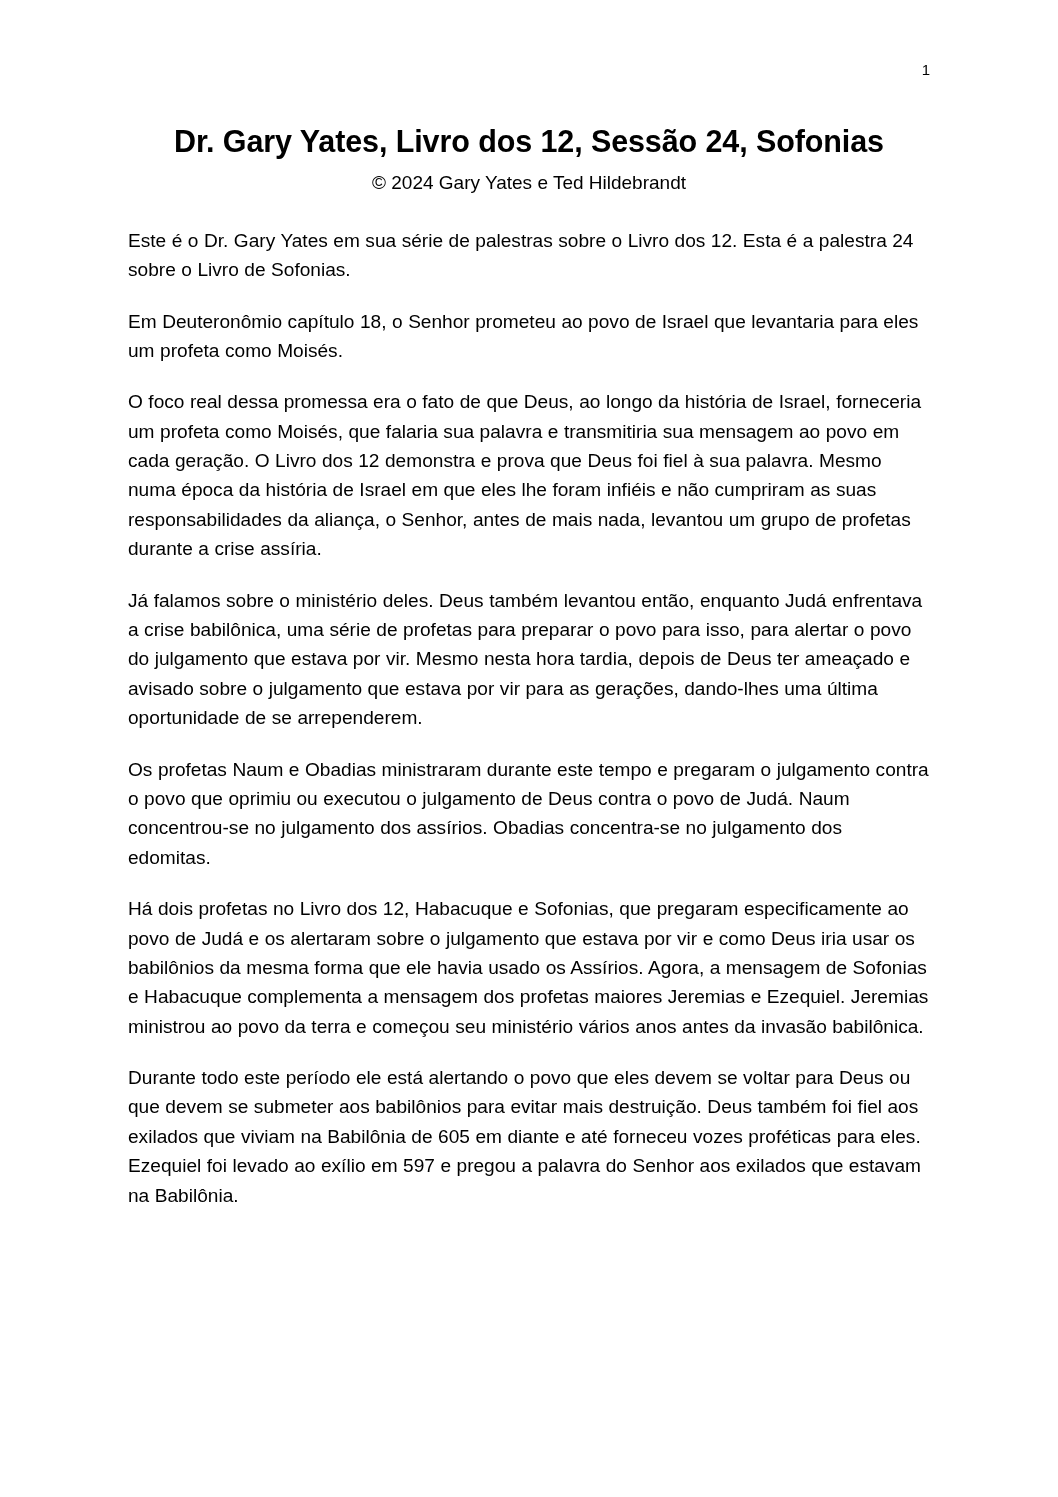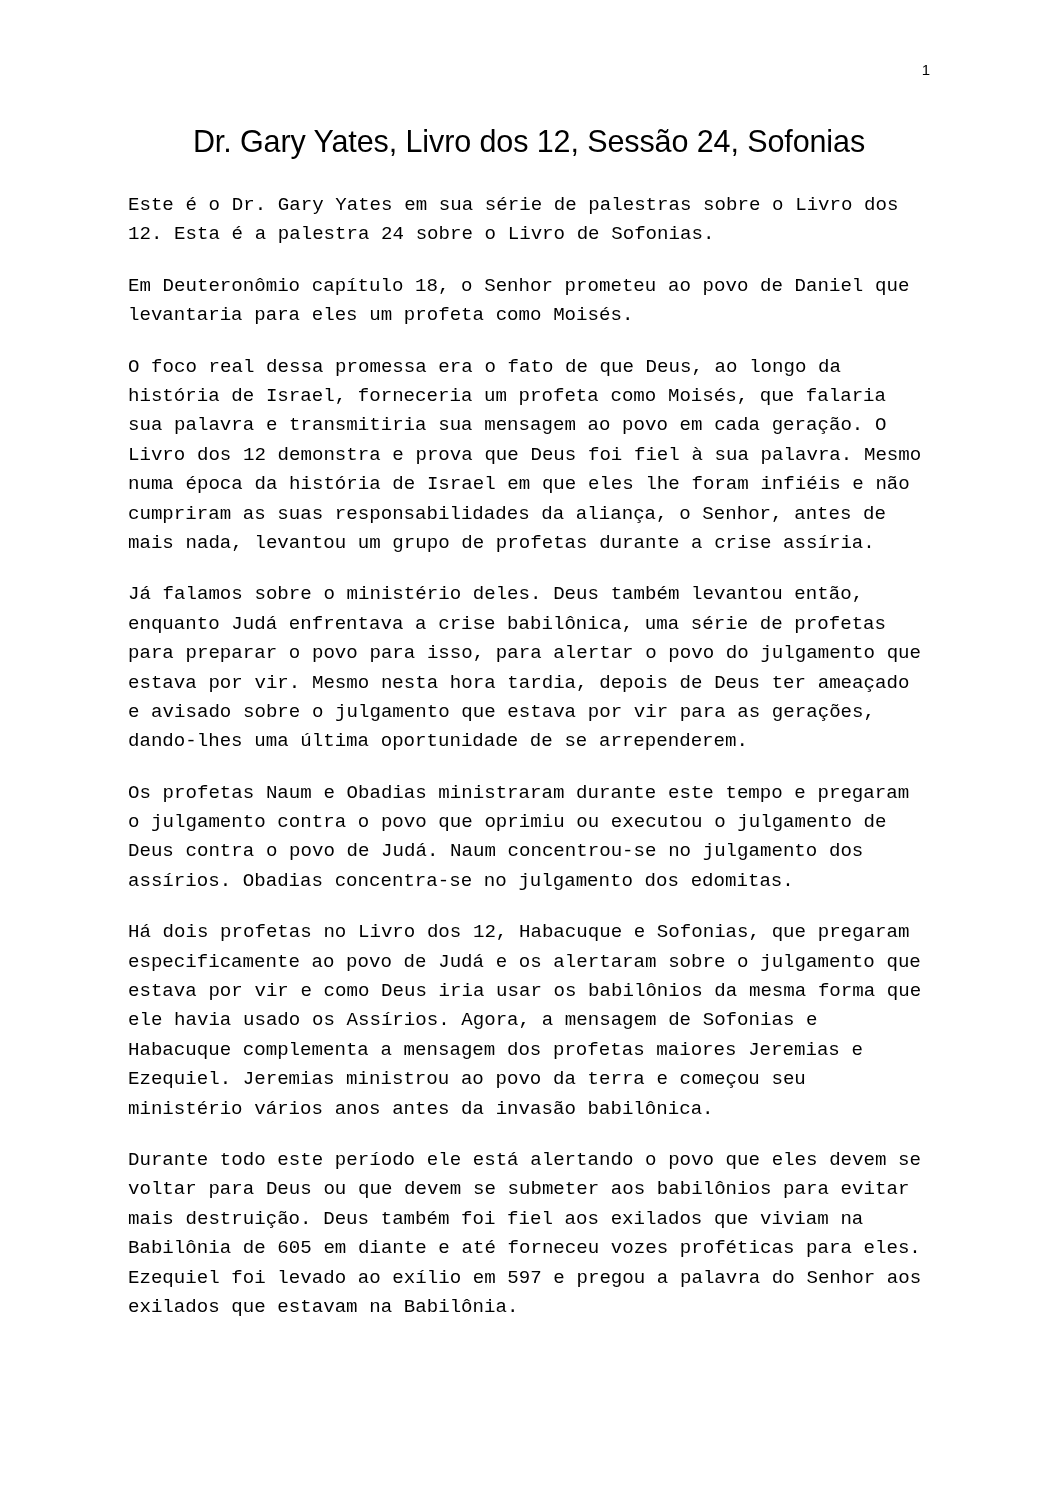--- a/index.html
+++ b/index.html
@@ -25,59 +25,59 @@
     top: 62px;
     right: 128px;
     font-size: 15px;
     line-height: 1;
     color: #000000;
   }
   .doc-title {
     margin: 60px 0 8px 0;
     text-align: center;
     font-size: 30.5px;
-    font-weight: normal;
+    font-weight: bold;
     line-height: 1.28;
     letter-spacing: -0.1px;
   }
   .doc-copyright {
     margin: 10px 0 0 0;
     text-align: center;
     font-size: 19px;
     line-height: 1.3;
     font-weight: normal;
   }
   .body-content {
     margin-top: 30px;
   }
   .para {
     font-size: 19.1px;
     line-height: 1.54;
     margin: 0 0 22px 0;
     text-align: left;
     word-spacing: 0.2px;
-    font-family: Liberation Mono, monospace;
   }
   .para:last-child {
     margin-bottom: 0;
   }
 </style>
 </head>
 <body>
 
 <div class="page">
 
   <div class="page-number">1</div>
 
   <h1 class="doc-title">Dr. Gary Yates, Livro dos 12, Sessão 24, Sofonias</h1>
 
+  <div class="doc-copyright">© 2024 Gary Yates e Ted Hildebrandt</div>
 
   <div class="body-content">
     <p class="para">Este é o Dr. Gary Yates em sua série de palestras sobre o Livro dos 12. Esta é a palestra 24 sobre o Livro de Sofonias.</p>
-    <p class="para">Em Deuteronômio capítulo 18, o Senhor prometeu ao povo de Daniel que levantaria para eles um profeta como Moisés.</p>
+    <p class="para">Em Deuteronômio capítulo 18, o Senhor prometeu ao povo de Israel que levantaria para eles um profeta como Moisés.</p>
     <p class="para">O foco real dessa promessa era o fato de que Deus, ao longo da história de Israel, forneceria um profeta como Moisés, que falaria sua palavra e transmitiria sua mensagem ao povo em cada geração. O Livro dos 12 demonstra e prova que Deus foi fiel à sua palavra. Mesmo numa época da história de Israel em que eles lhe foram infiéis e não cumpriram as suas responsabilidades da aliança, o Senhor, antes de mais nada, levantou um grupo de profetas durante a crise assíria.</p>
     <p class="para">Já falamos sobre o ministério deles. Deus também levantou então, enquanto Judá enfrentava a crise babilônica, uma série de profetas para preparar o povo para isso, para alertar o povo do julgamento que estava por vir. Mesmo nesta hora tardia, depois de Deus ter ameaçado e avisado sobre o julgamento que estava por vir para as gerações, dando-lhes uma última oportunidade de se arrependerem.</p>
     <p class="para">Os profetas Naum e Obadias ministraram durante este tempo e pregaram o julgamento contra o povo que oprimiu ou executou o julgamento de Deus contra o povo de Judá. Naum concentrou-se no julgamento dos assírios. Obadias concentra-se no julgamento dos edomitas.</p>
     <p class="para">Há dois profetas no Livro dos 12, Habacuque e Sofonias, que pregaram especificamente ao povo de Judá e os alertaram sobre o julgamento que estava por vir e como Deus iria usar os babilônios da mesma forma que ele havia usado os Assírios. Agora, a mensagem de Sofonias e Habacuque complementa a mensagem dos profetas maiores Jeremias e Ezequiel. Jeremias ministrou ao povo da terra e começou seu ministério vários anos antes da invasão babilônica.</p>
     <p class="para">Durante todo este período ele está alertando o povo que eles devem se voltar para Deus ou que devem se submeter aos babilônios para evitar mais destruição. Deus também foi fiel aos exilados que viviam na Babilônia de 605 em diante e até forneceu vozes proféticas para eles. Ezequiel foi levado ao exílio em 597 e pregou a palavra do Senhor aos exilados que estavam na Babilônia.</p>
   </div>
 
 </div>
 
 </body></html>

